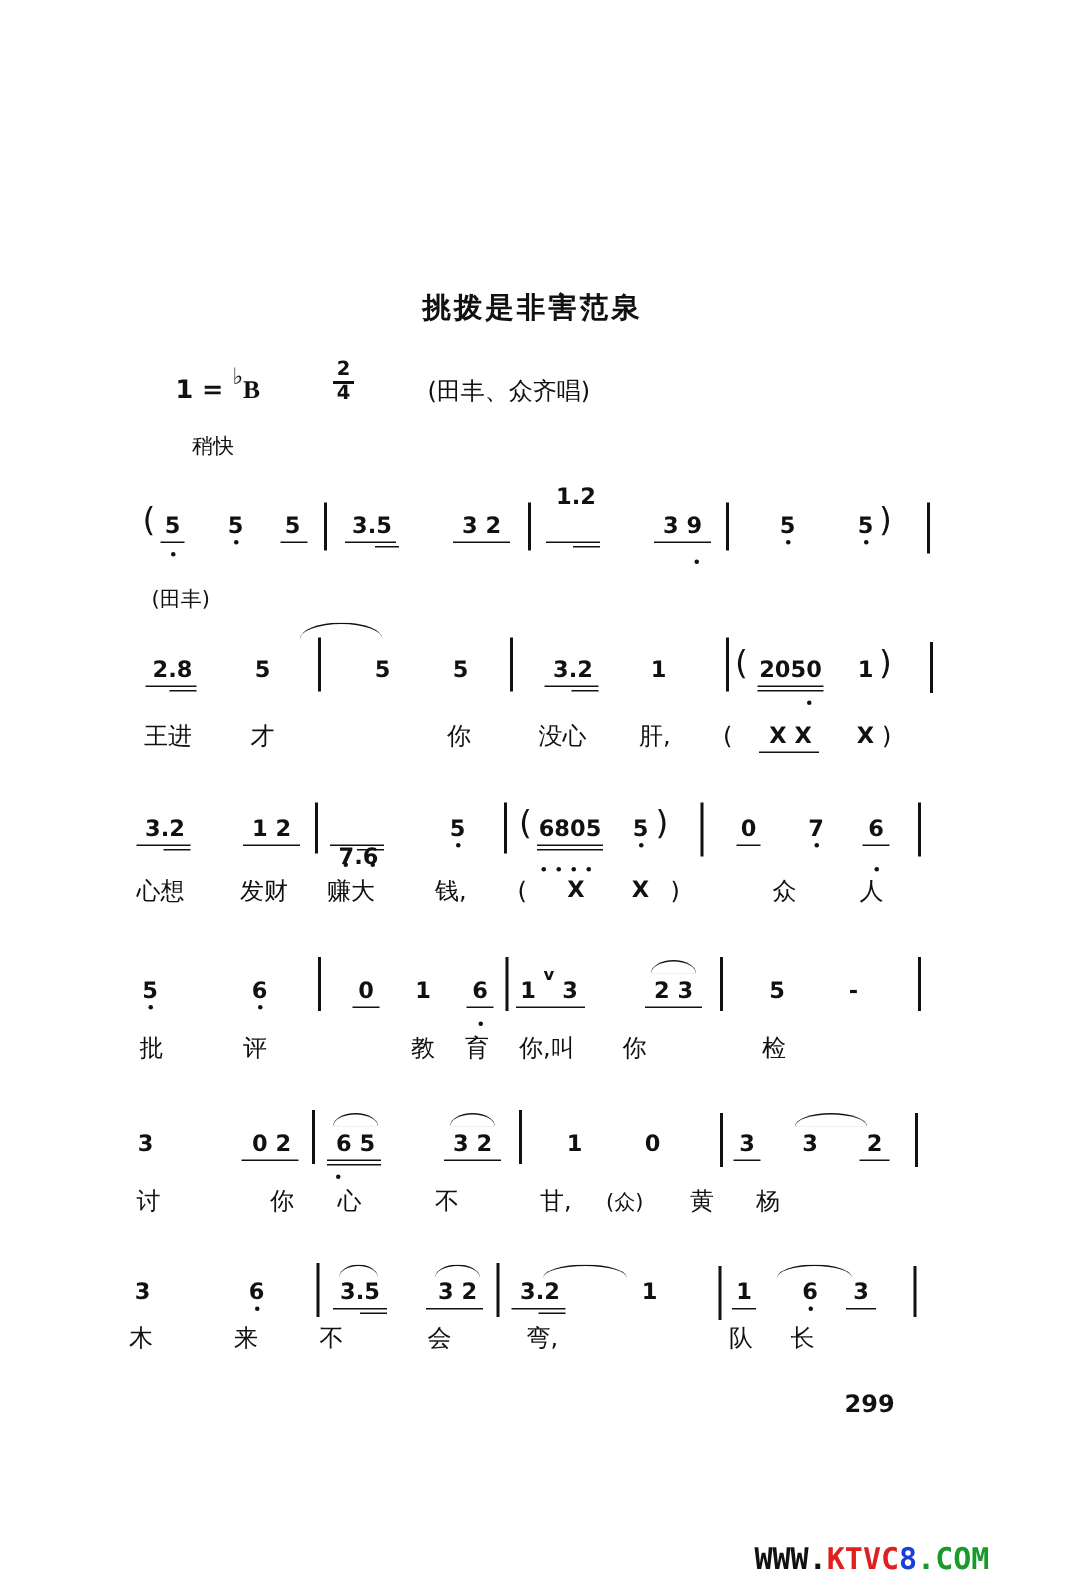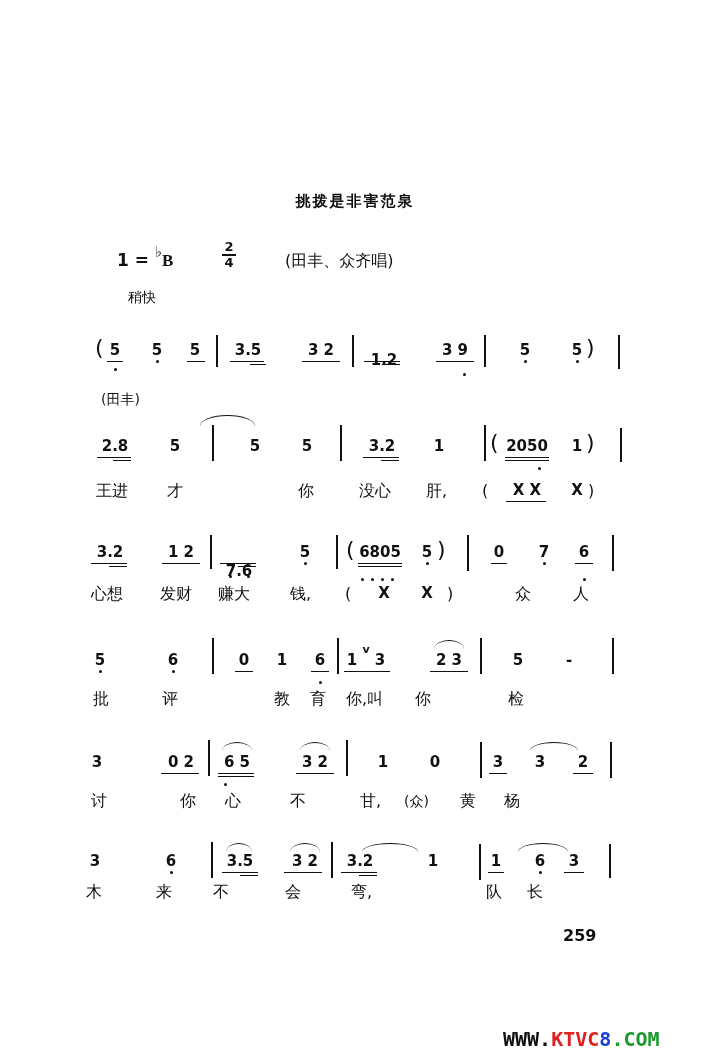--- a/index.html
+++ b/index.html
@@ -1,20 +1,20 @@
 <!DOCTYPE html>
 <html><head>
 <meta charset="utf-8">
 <style>
   html, body { margin: 0; padding: 0; background: #ffffff; }
   body { width: 710px; height: 1057px; position: relative; overflow: hidden;
          font-family: "DejaVu Sans", "Liberation Sans", sans-serif; color: #111; }
   .abs { position: absolute; }
   .title { left: 0; width: 710px; top: 192px; text-align: center;
-           font-size: 15px; font-weight: bold; letter-spacing: 2px; }
+           font-size: 19px; font-weight: bold; letter-spacing: 2px; }
   .key { left: 117px; top: 250px; font-size: 17px; font-weight: bold; }
   .key .flat { font-size: 15px; position: relative; top: -9px; font-weight: normal; }
   .key .note { font-family: "Liberation Serif", serif; font-size: 17px; }
   .timesig { left: 222px; top: 241px; font-size: 13px; font-weight: bold; text-align: center; line-height: 12px; width: 14px; }
   .timesig .bar { border-top: 2px solid #111; margin: 1px 0; }
   .singers { left: 285px; top: 251px; font-size: 16px; }
   .tempo { left: 128px; top: 289px; font-size: 14px; }
   .n { position: absolute; font-size: 15px; font-weight: bold; text-align: center; }
   .ul { position: absolute; height: 0; border-top: 1.5px solid #111; }
   .dot { position: absolute; width: 3px; height: 3px; background: #111; border-radius: 50%; }
@@ -56,21 +56,21 @@
   <div class="ul" style="left:187px;top:361px;width:18px;"></div>
   <div class="bl" style="left:216px;top:335px;height:32px;"></div>
 
   <span class="n" style="left:230px;top:341px;width:36px;">3.5</span>
   <div class="ul" style="left:230px;top:361px;width:34px;"></div>
   <div class="ul" style="left:250px;top:364px;width:16px;"></div>
   <span class="n" style="left:302px;top:341px;width:38px;">3 2</span>
   <div class="ul" style="left:302px;top:361px;width:38px;"></div>
   <div class="bl" style="left:352px;top:335px;height:32px;"></div>
 
-  <span class="n" style="left:366px;top:351px;width:36px;">1.2</span>
+  <span class="n" style="left:366px;top:322px;width:36px;">1.2</span>
   <div class="ul" style="left:364px;top:361px;width:36px;"></div>
   <div class="ul" style="left:382px;top:364px;width:18px;"></div>
   <span class="n" style="left:436px;top:341px;width:38px;">3 9</span>
   <div class="ul" style="left:436px;top:361px;width:38px;"></div>
   <div class="dot" style="left:463px;top:373px;"></div>
   <div class="bl" style="left:484px;top:335px;height:32px;"></div>
 
   <span class="n" style="left:518px;top:341px;width:14px;">5</span>
   <div class="dot" style="left:524px;top:360px;"></div>
   <span class="n" style="left:570px;top:341px;width:14px;">5</span>
@@ -264,17 +264,17 @@
 
   <span class="ly" style="left:86px;top:882px;">木</span>
   <span class="ly" style="left:156px;top:882px;">来</span>
   <span class="ly" style="left:213px;top:882px;">不</span>
   <span class="ly" style="left:285px;top:882px;">会</span>
   <span class="ly" style="left:351px;top:882px;">弯,</span>
   <span class="ly" style="left:486px;top:882px;">队</span>
   <span class="ly" style="left:527px;top:882px;">长</span>
 </div>
 
-<div class="abs pagenum">259</div>
+<div class="abs pagenum">299</div>
 
 <div class="abs watermark">
   <span style="color:#111;">WWW.</span><span style="color:#e02020;">KTVC</span><span style="color:#1a3fd6;">8</span><span style="color:#1a9a2a;">.COM</span>
 </div>
 
 </body></html>

